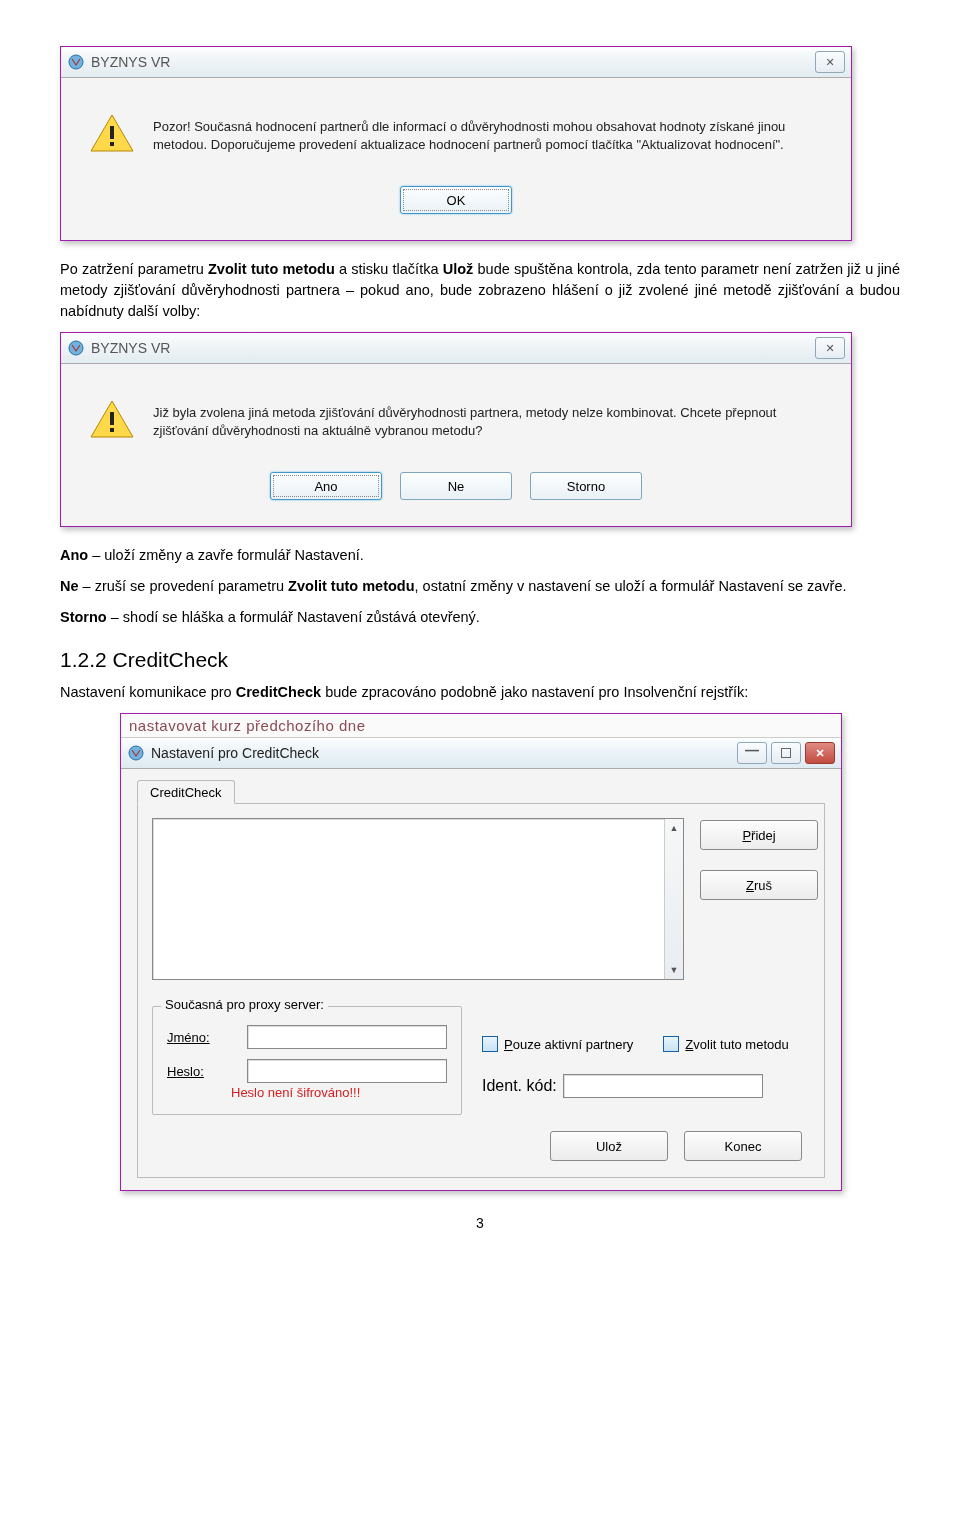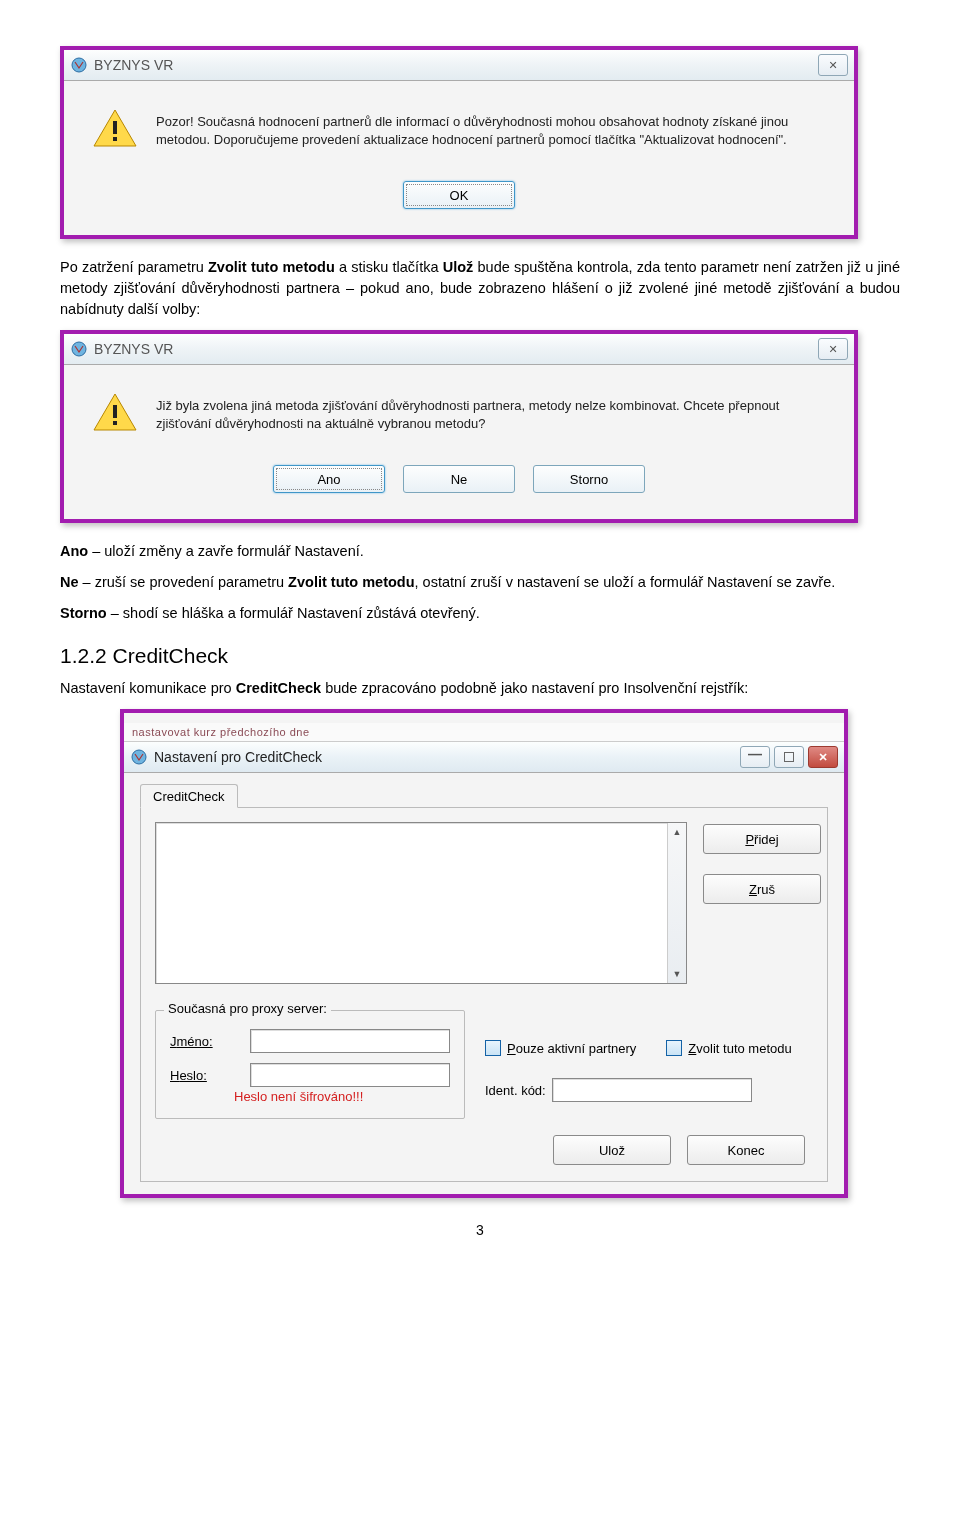--- a/index.html
+++ b/index.html
@@ -6,21 +6,21 @@
     font-family: Arial, "Helvetica Neue", sans-serif;
     background: #fff;
     margin: 0;
     padding: 40px 60px 30px 60px;
     font-size: 14.5px;
     color: #000;
     width: 960px;
     box-sizing: border-box;
   }
   .dialog {
-    border: 4px solid #a21caf;
+    border: 1px solid #a21caf;
     box-shadow: 2px 3px 6px rgba(0,0,0,0.25);
     margin: 6px 0 18px 0;
     background: #f4f4f4;
   }
   .dialog.wide { width: 790px; margin-left:0; }
   .dialog.wide2 { width: 790px; margin-left:0; }
   .dialog.settings { width: 720px; margin-left: 60px; background:#f4f4f4;}
   .titlebar {
     background: linear-gradient(#fdfefe,#eef3f6,#e3ecf1);
     border-bottom: 1px solid #aaa;
@@ -37,21 +37,21 @@
   .title-text { color:#555; font-size:14px; }
   .win-btns { margin-left:auto; display:flex; gap:4px; }
   .win-btn {
     width:28px;height:20px;
     background:linear-gradient(#fafcfe,#e6edf3);
     border:1px solid #8fa7b6;
     border-radius:3px;
     display:flex;align-items:center;justify-content:center;
     font-size:11px; color:#555;
   }
-  .dlg-body { padding: 16px 14px 10px 14px; background:#f4f4f4; }
+  .dlg-body { padding: 24px 14px 10px 14px; background:#f4f4f4; }
   .msg-row { display:flex; gap:18px; align-items:flex-start; padding: 10px 8px 26px 14px; }
   .warn-icon {
     width:46px;height:42px;flex:0 0 auto;
     display:flex;align-items:center;justify-content:center;
   }
   .msg-text { font-size:13px; line-height:1.35; color:#222; margin-top:6px; }
   .btn-row { display:flex; justify-content:center; gap:18px; padding: 6px 0 16px 0; }
   .btn {
     min-width:82px; height:26px;
     border:1px solid #7da6bb;
@@ -62,21 +62,21 @@
     padding:0 14px;
   }
   .btn.default { outline:1px dotted #888; outline-offset:-4px; border:1px solid #3f96c8; box-shadow:0 0 2px #64b3e2;}
   .btn.flat { border:1px solid #8a8a8a; background:linear-gradient(#fdfdfd,#ececec); min-width:88px; height:28px;}
 
   p.doc { line-height:1.45; text-align:justify; margin: 8px 0 10px 0; }
   p.doc .b { font-weight:bold; }
   .indented { margin-left:38px; }
   h2.sec { font-size:21px; font-weight:normal; margin: 20px 0 10px 0; }
 
-  .top-stripe { font-size:11px; color:#8a4b55; padding:3px 8px; background:#fafafa; border-bottom:1px solid #ccc; letter-spacing:0.5px;margin-top:10px;}
+  .top-stripe { font-size:15px; color:#8a4b55; padding:3px 8px; background:#fafafa; border-bottom:1px solid #ccc; letter-spacing:0.5px;}
   .titlebar.blueish { background: linear-gradient(#fcfefe,#eaf2f7,#dfeaf1); }
   .titlebar .min { font-weight:bold; font-size:14px; line-height:0; padding-bottom:6px;}
   .titlebar .max { border:1px solid #666; width:8px;height:8px;}
   .titlebar .close-red { color:#fff; background:linear-gradient(#e08a84,#c24b3f); border-color:#9c3a30; font-weight:bold;}
   .settings-body { padding: 10px 16px 12px 16px; }
   .tab {
     display:inline-block; padding:4px 12px 3px 12px; font-size:13px;
     border:1px solid #bbb; border-bottom:1px solid #f4f4f4;
     border-radius:3px 3px 0 0;
     background:#f4f4f4;
@@ -112,21 +112,21 @@
   .frow { display:flex; align-items:center; gap:24px; margin-bottom:10px; }
   .frow label { width:56px; font-size:13px; text-decoration:underline; text-decoration-style:solid; }
   .txt {
     border:1px solid #888; height:22px; background:#fff;
     box-shadow: inset 1px 1px 0 #ddd; flex:1; padding:0 4px; font-size:13px;
   }
   .mid-col { position:absolute; left:330px; width:360px; }
   .chk-row { display:flex; align-items:center; gap:30px; font-size:13px; }
   .chk { width:14px;height:14px; border:1px solid #1462a6; background:linear-gradient(#e8f4fc,#c9e3f5); display:inline-block;}
   .ident { display:flex; align-items:center; gap:6px; margin-top:22px; }
-  .ident label { font-size:13px; }
+  .ident label { font-size:16px; }
   .ident .txt { width:190px; flex:none; }
   .warn-red { color:#d42020; font-size:13px; margin-top:2px; }
   .bottom-row { display:flex; justify-content:flex-end; gap:16px; padding: 16px 8px 2px 0; }
   .page-num { text-align:center; margin-top:24px; font-size:14px; }
 </style>
 </head>
 <body>
 
 <div class="dialog wide">
   <div class="titlebar">
@@ -191,21 +191,21 @@
       <div class="btn">Ne</div>
       <div class="btn">Storno</div>
     </div>
   </div>
 </div>
 
 <p class="doc indented">
   <span class="b">Ano</span><span> – uloží změny a zavře formulář Nastavení.</span>
 </p>
 <p class="doc indented">
-  <span class="b">Ne</span><span> – zruší se provedení parametru </span><span class="b">Zvolit tuto metodu</span><span>, ostatní zruší v nastavení se uloží a formulář Nastavení se zavře.</span>
+  <span class="b">Ne</span><span> – zruší se provedení parametru </span><span class="b">Zvolit tuto metodu</span><span>, ostatní změny v nastavení se uloží a formulář Nastavení se zavře.</span>
 </p>
 <p class="doc indented">
   <span class="b">Storno</span><span> – shodí se hláška a formulář Nastavení zůstává otevřený.</span>
 </p>
 
 <h2 class="sec">1.2.2 CreditCheck</h2>
 
 <p class="doc">
   <span>Nastavení komunikace pro </span><span class="b">CreditCheck</span><span> bude zpracováno podobně jako nastavení pro Insolvenční rejstřík:</span>
 </p>

